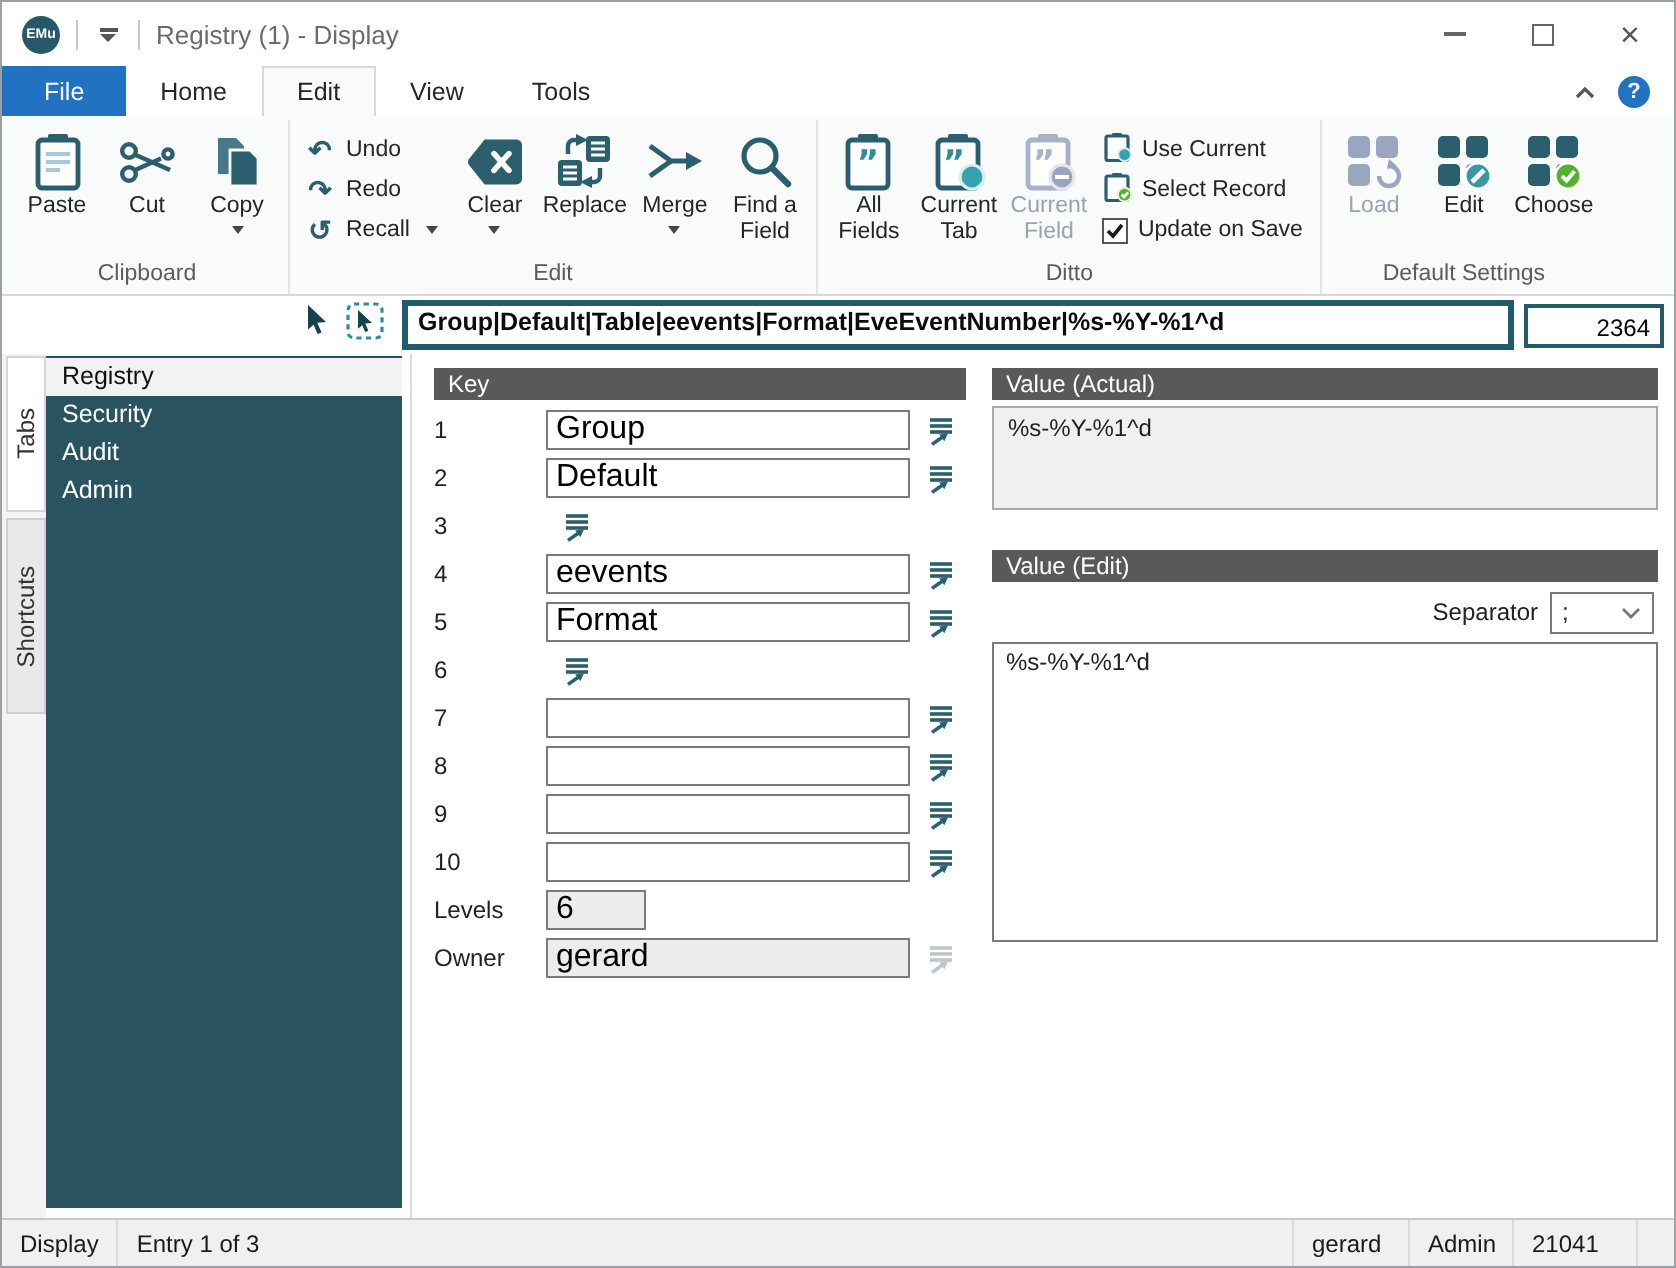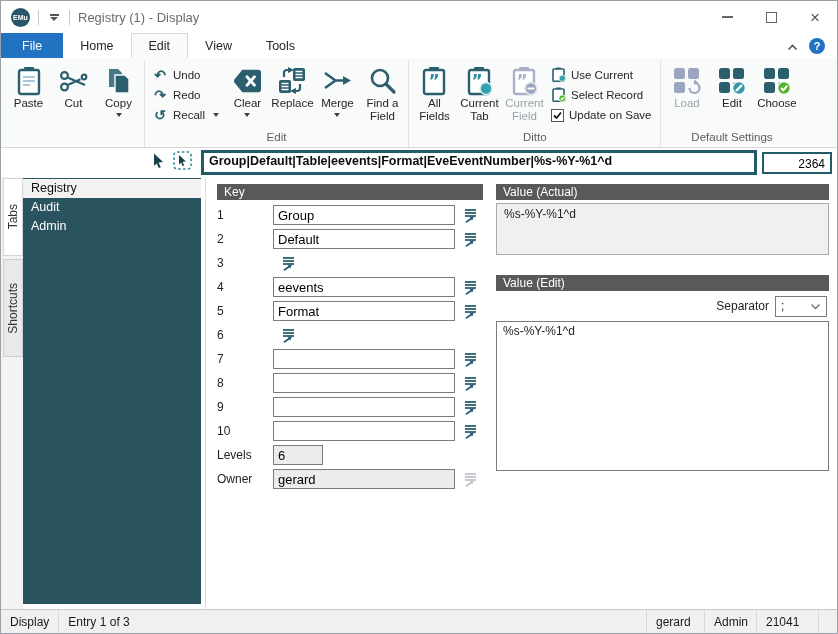--- a/index.html
+++ b/index.html
@@ -63,21 +63,21 @@
   .side-panel{width:178px;background:#29545f;margin:1px 4px 5px 0;padding-top:1px;flex:none}
   .side-item{height:19px;line-height:19px;padding-left:8px;font-size:12.5px;color:#fff;white-space:nowrap}
   .side-item.selected{background:#f2f2f2;color:#111}
   .content{flex:1;border-left:1px solid #dcdcdc;padding:7px 8px 0 11px;display:flex;gap:13px;overflow:hidden}
   .key-col{width:266px;flex:none}
   .val-col{flex:1;min-width:0}
   .panel-hdr{background:#58595b;color:#fff;font-size:12px;height:16px;line-height:16px;padding-left:7px}
   .key-rows{margin-top:3px}
   .key-row{display:flex;align-items:center;height:24px}
   .key-num{width:56px;font-size:12px;color:#222;flex:none}
-  .key-input{width:182px;height:20px;border:1px solid #7b7b7b;font-size:13px;padding:0 4px;font-family:"Liberation Sans",sans-serif;background:#fff}
+  .key-input{width:182px;height:20px;border:1px solid #7b7b7b;font-size:16px;padding:0 4px;font-family:"Liberation Sans",sans-serif;background:#fff}
   .key-input.ro{background:#ececec}
   .key-input.short{width:50px}
   .flood{margin-left:8px;display:flex;align-items:center}
   .val-actual-box{background:#f0f0f0;border:1px solid #a9a9a9;height:52px;font-size:12px;color:#222;padding:3px 7px;margin-top:3px}
   .val-edit-hdr{margin-top:20px}
   .sep-row{display:flex;justify-content:flex-end;align-items:center;gap:6px;height:30px;font-size:12px;color:#222;padding-right:2px}
   .sep-select{width:52px;height:21px;border:1px solid #7b7b7b;display:flex;align-items:center;justify-content:space-between;padding:0 5px;font-size:12px;background:#fff}
   .val-edit-area{width:100%;height:150px;border:1px solid #7b7b7b;font-size:12px;padding:2px 6px;resize:none;font-family:"Liberation Sans",sans-serif;color:#222}
 
   
@@ -166,20 +166,21 @@
           <span class="bicon">
             <svg width="30" height="30" viewBox="0 0 30 30">
                 <path d="M5,3 h9 l4,4 v14 h-13 z" fill="#46788a"></path>
                 <path d="M11,9 h10 l4,4 v14 h-14 z" fill="#2b5f6e" stroke="#f9fafa" stroke-width="1.4"></path>
               </svg>
           </span>
           <span class="blabel">Copy</span>
           <span class="caret"></span>
         </div>
       </div>
+      <div class="rgroup-label">Clipboard</div>
     </div>
 
     <div class="rgroup">
       <div class="rgroup-content">
         <div class="smallstack">
           <div class="smallbtn">
             <span class="glyph-icon">↶</span>
             <span>Undo</span>
           </div>
           <div class="smallbtn">
@@ -395,20 +396,21 @@
     <div class="tabstrip">
       <div class="vtab t1 active">
           <span>Tabs</span>
         </div>
       <div class="vtab t2">
           <span>Shortcuts</span>
         </div>
     </div>
     <div class="side-panel">
       <div class="side-item selected">Registry</div>
+      <div class="side-item">Security</div>
       <div class="side-item">Audit</div>
       <div class="side-item">Admin</div>
     </div>
 
     <div class="content">
 
       <div class="key-col">
         <div class="panel-hdr">Key</div>
         <div class="key-rows">
           <div class="key-row">

